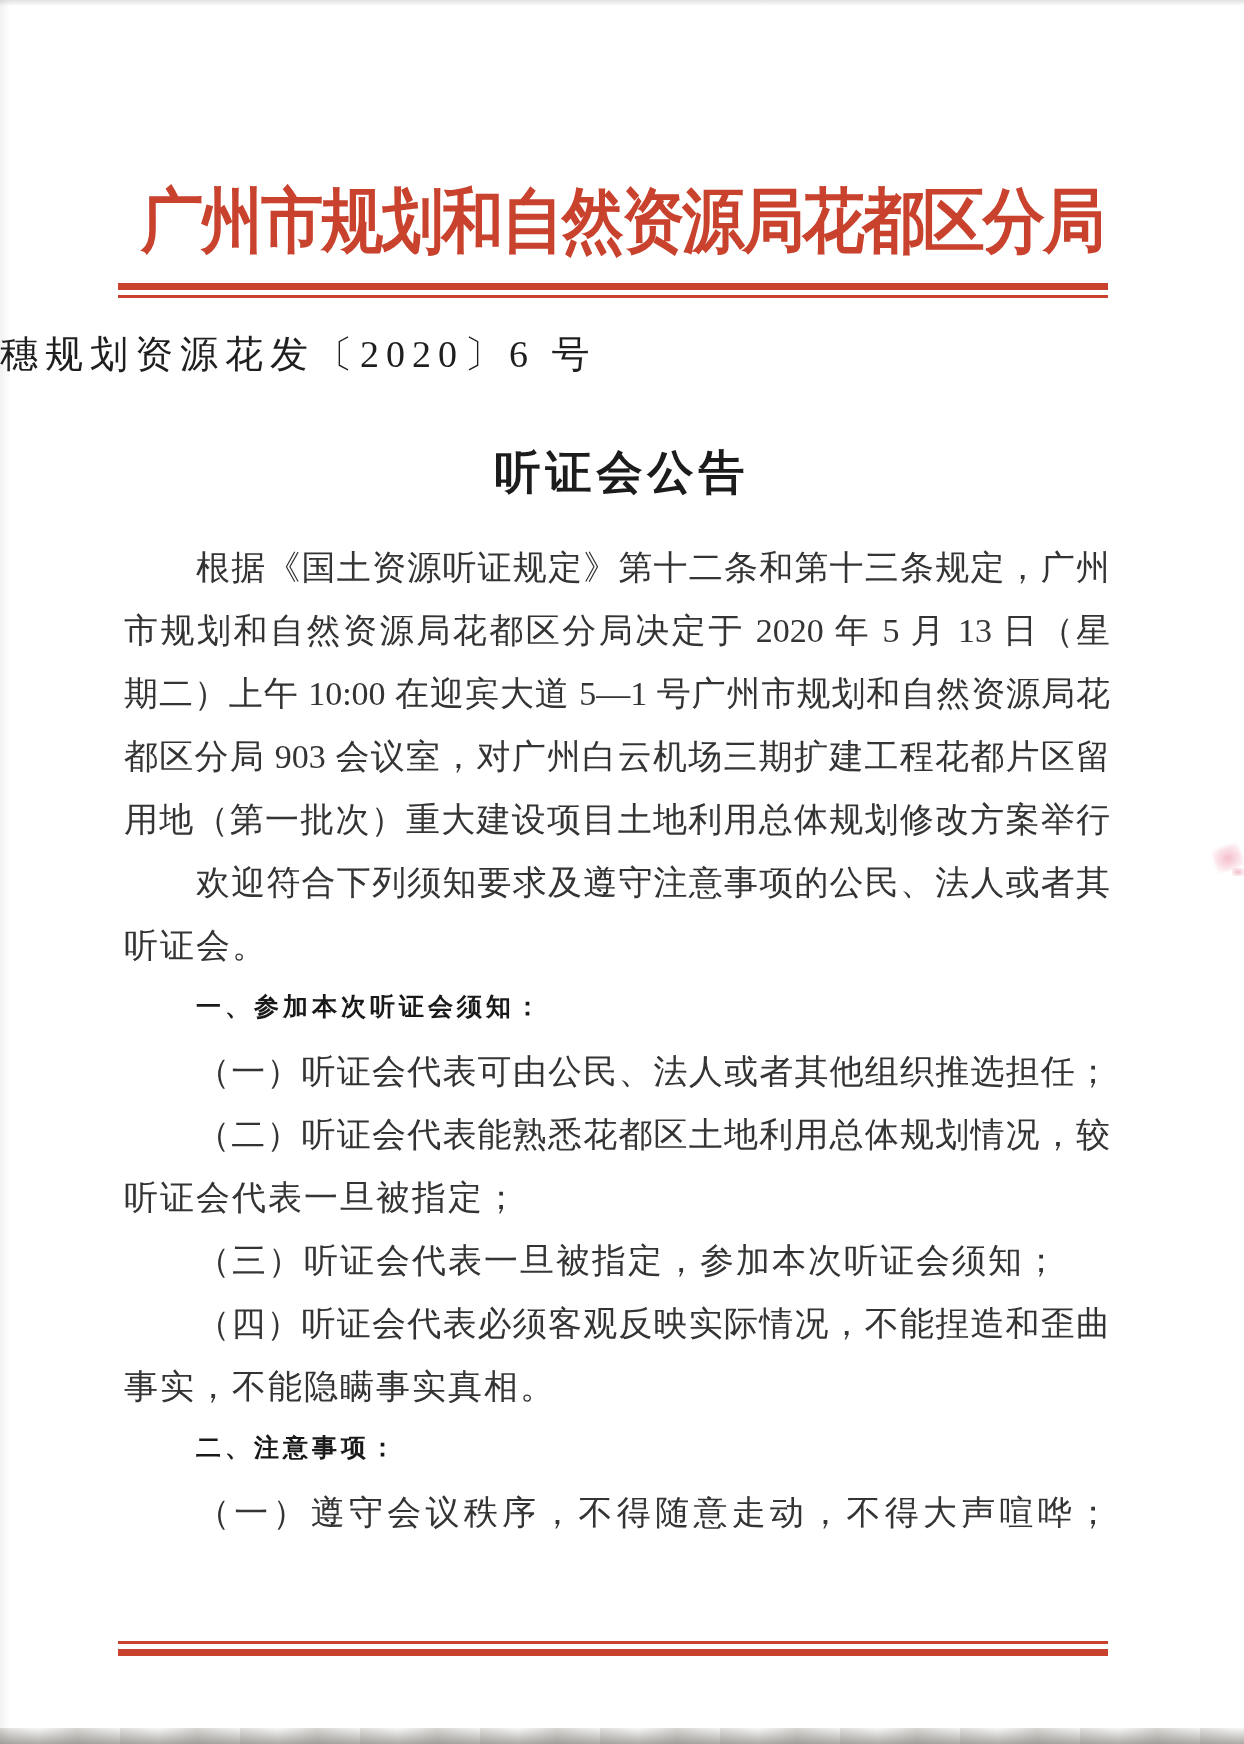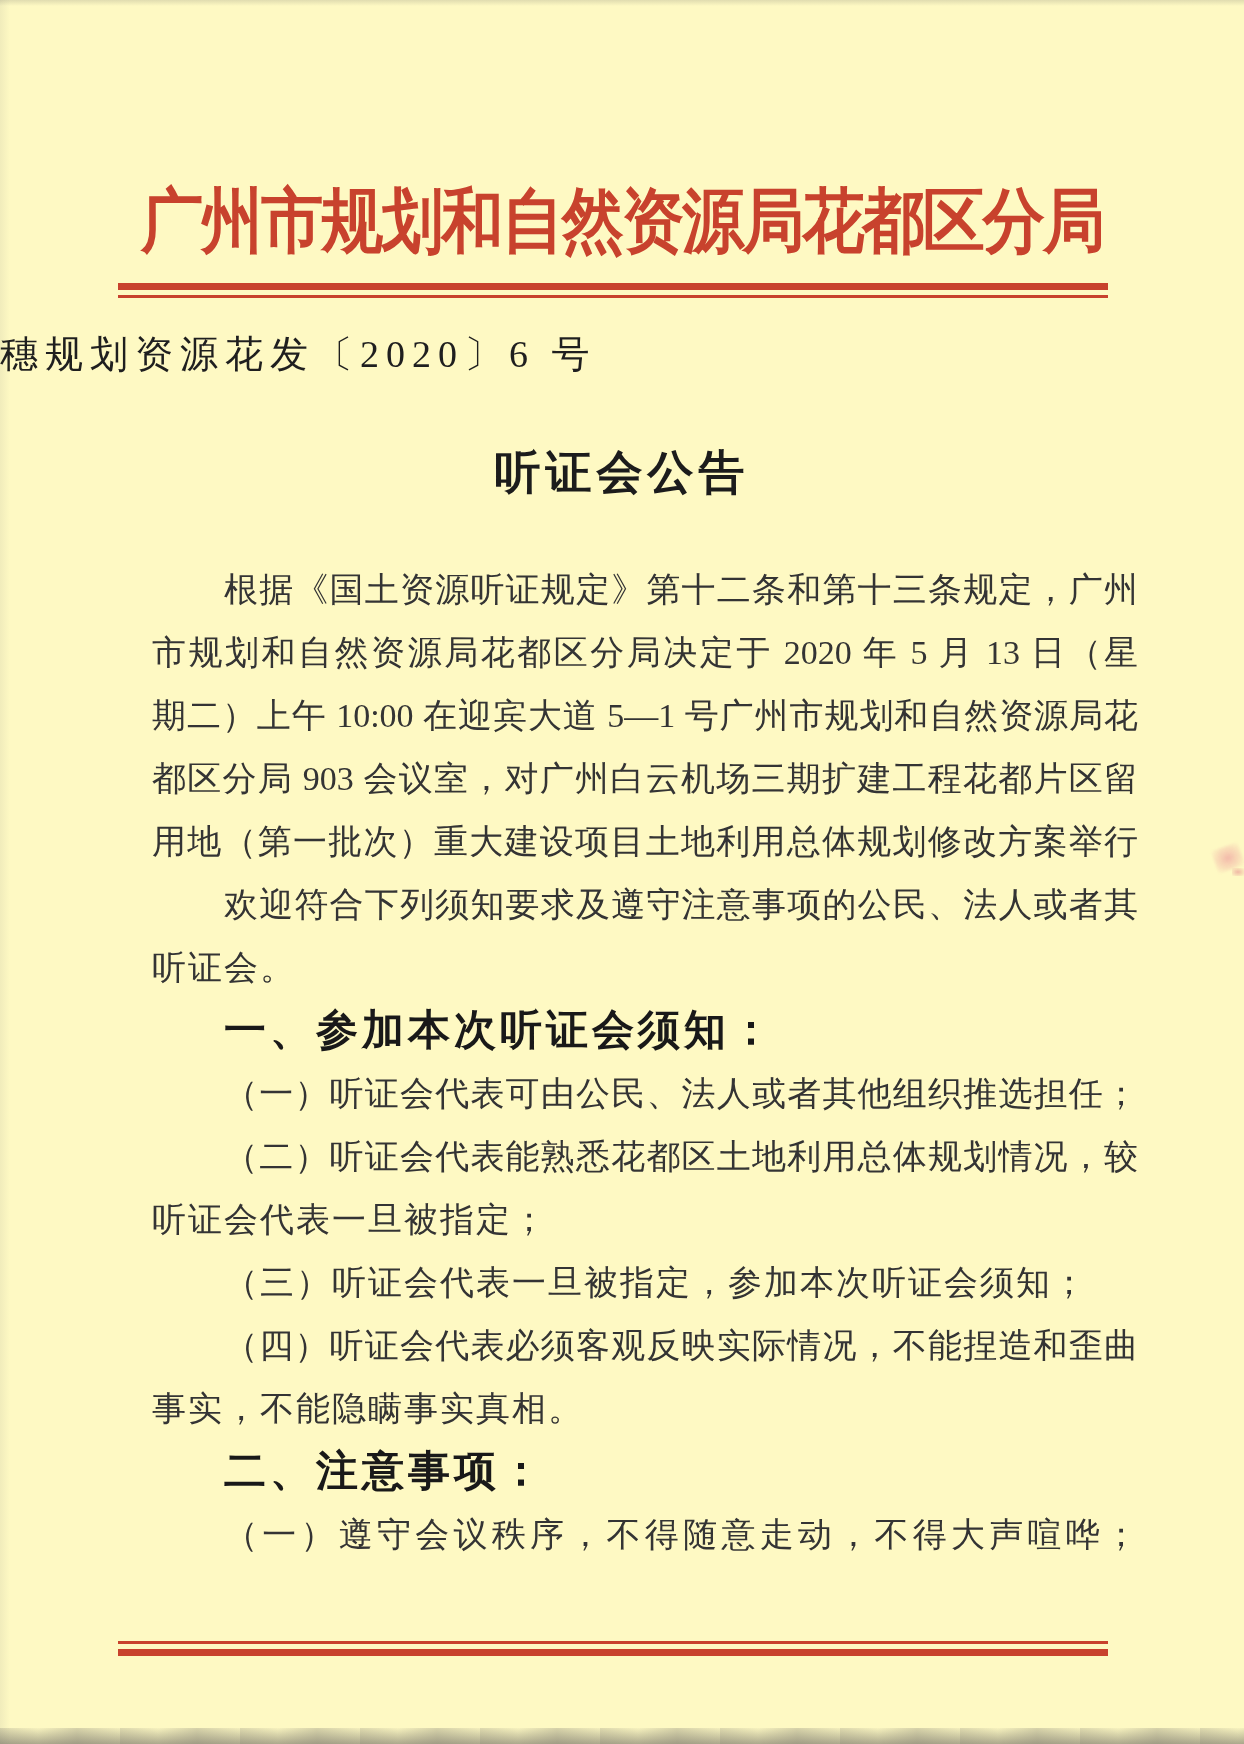--- a/index.html
+++ b/index.html
@@ -1,21 +1,21 @@
 <!DOCTYPE html>
 <html><head>
 <meta charset="utf-8">
 <style>
   html, body { margin: 0; padding: 0; background: #e8e8e6; }
   .page {
     position: relative;
     width: 1244px;
     height: 1744px;
     margin: 0 auto;
-    background: #fef9c3;
+    background: #ffffff;
     overflow: hidden;
     font-family: "Liberation Serif", "DejaVu Serif", serif;
   }
   
   .scan-top-edge {
     position: absolute; top: 0; left: 0; width: 100%; height: 6px;
     background: linear-gradient(to bottom, rgba(90,90,88,0.18), rgba(90,90,88,0));
   }
   .scan-left-edge {
     position: absolute; top: 0; left: 0; width: 10px; height: 100%;
@@ -69,40 +69,39 @@
   .doctitle {
     position: absolute; top: 438px; left: 0; width: 100%;
     height: 70px; line-height: 70px;
     text-align: center;
     font-size: 46px; font-weight: bold; letter-spacing: 5px;
     color: #1c1c1c;
   }
 
   
   .bodyblock {
-    position: absolute; left: 124px; top: 558px; width: 986px;
+    position: absolute; left: 124px; top: 536px; width: 986px;
     color: #343434;
-    margin-left: 28px;
   }
   .bline {
     height: 63px; line-height: 63px;
     font-size: 34px; letter-spacing: 2px;
     white-space: nowrap;
   }
   .bline.full {
     letter-spacing: 0;
     white-space: normal;
     text-align: justify;
     text-align-last: justify;
   }
   .bline.ind { text-indent: 72px; }
   .bline.hd {
     font-weight: bold;
-    font-family: Liberation Serif, serif;
-    font-size: 42px; letter-spacing: 4px;
+    font-family: Liberation Mono, monospace;
+    font-size: 25px; letter-spacing: 4px;
     color: #191919;
   }
 </style>
 </head>
 <body>
 
 <div class="page">
 
   <div class="scan-top-edge"></div>
   <div class="scan-left-edge"></div>

